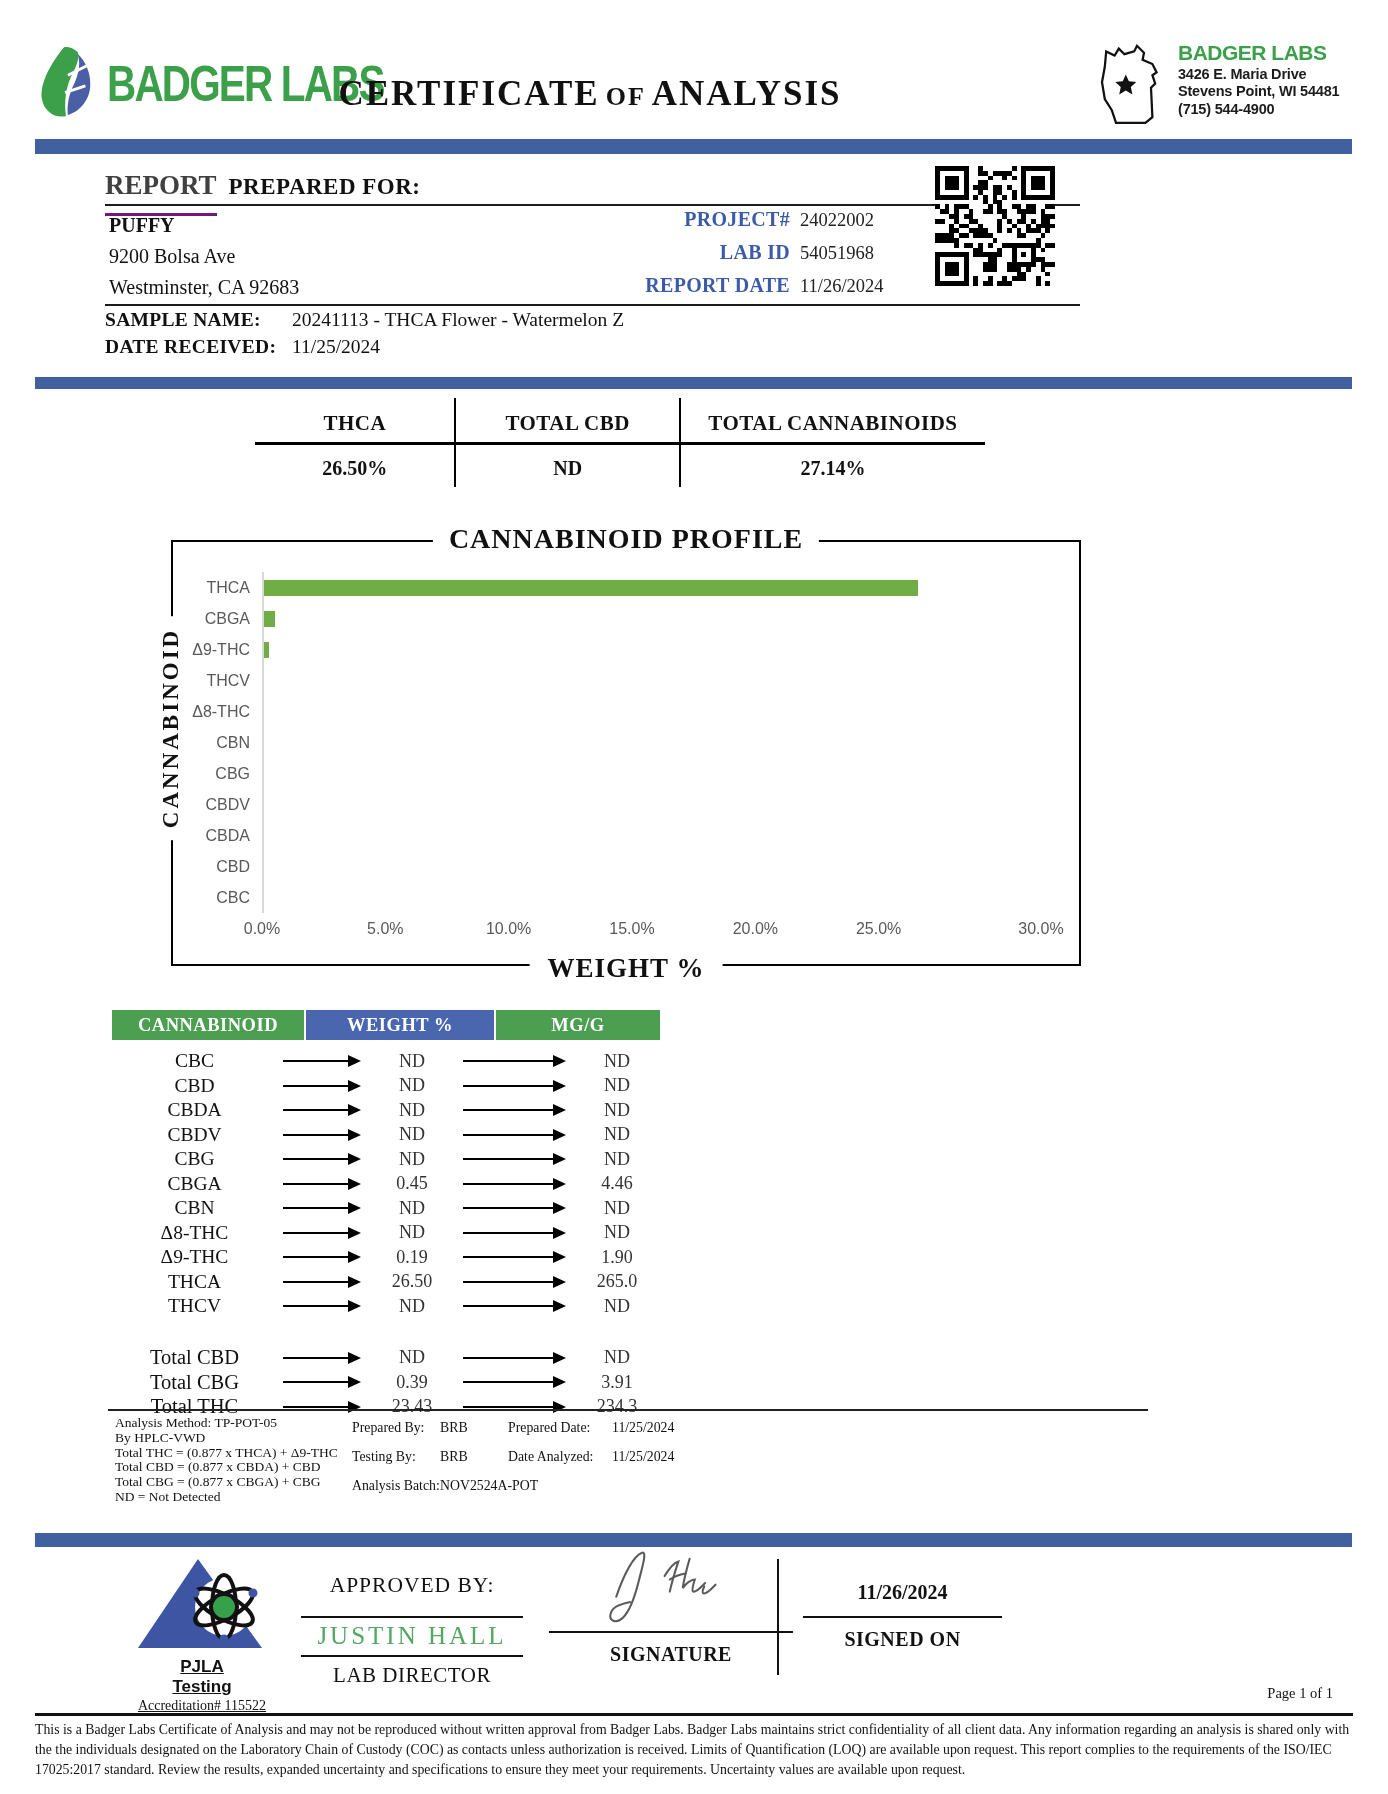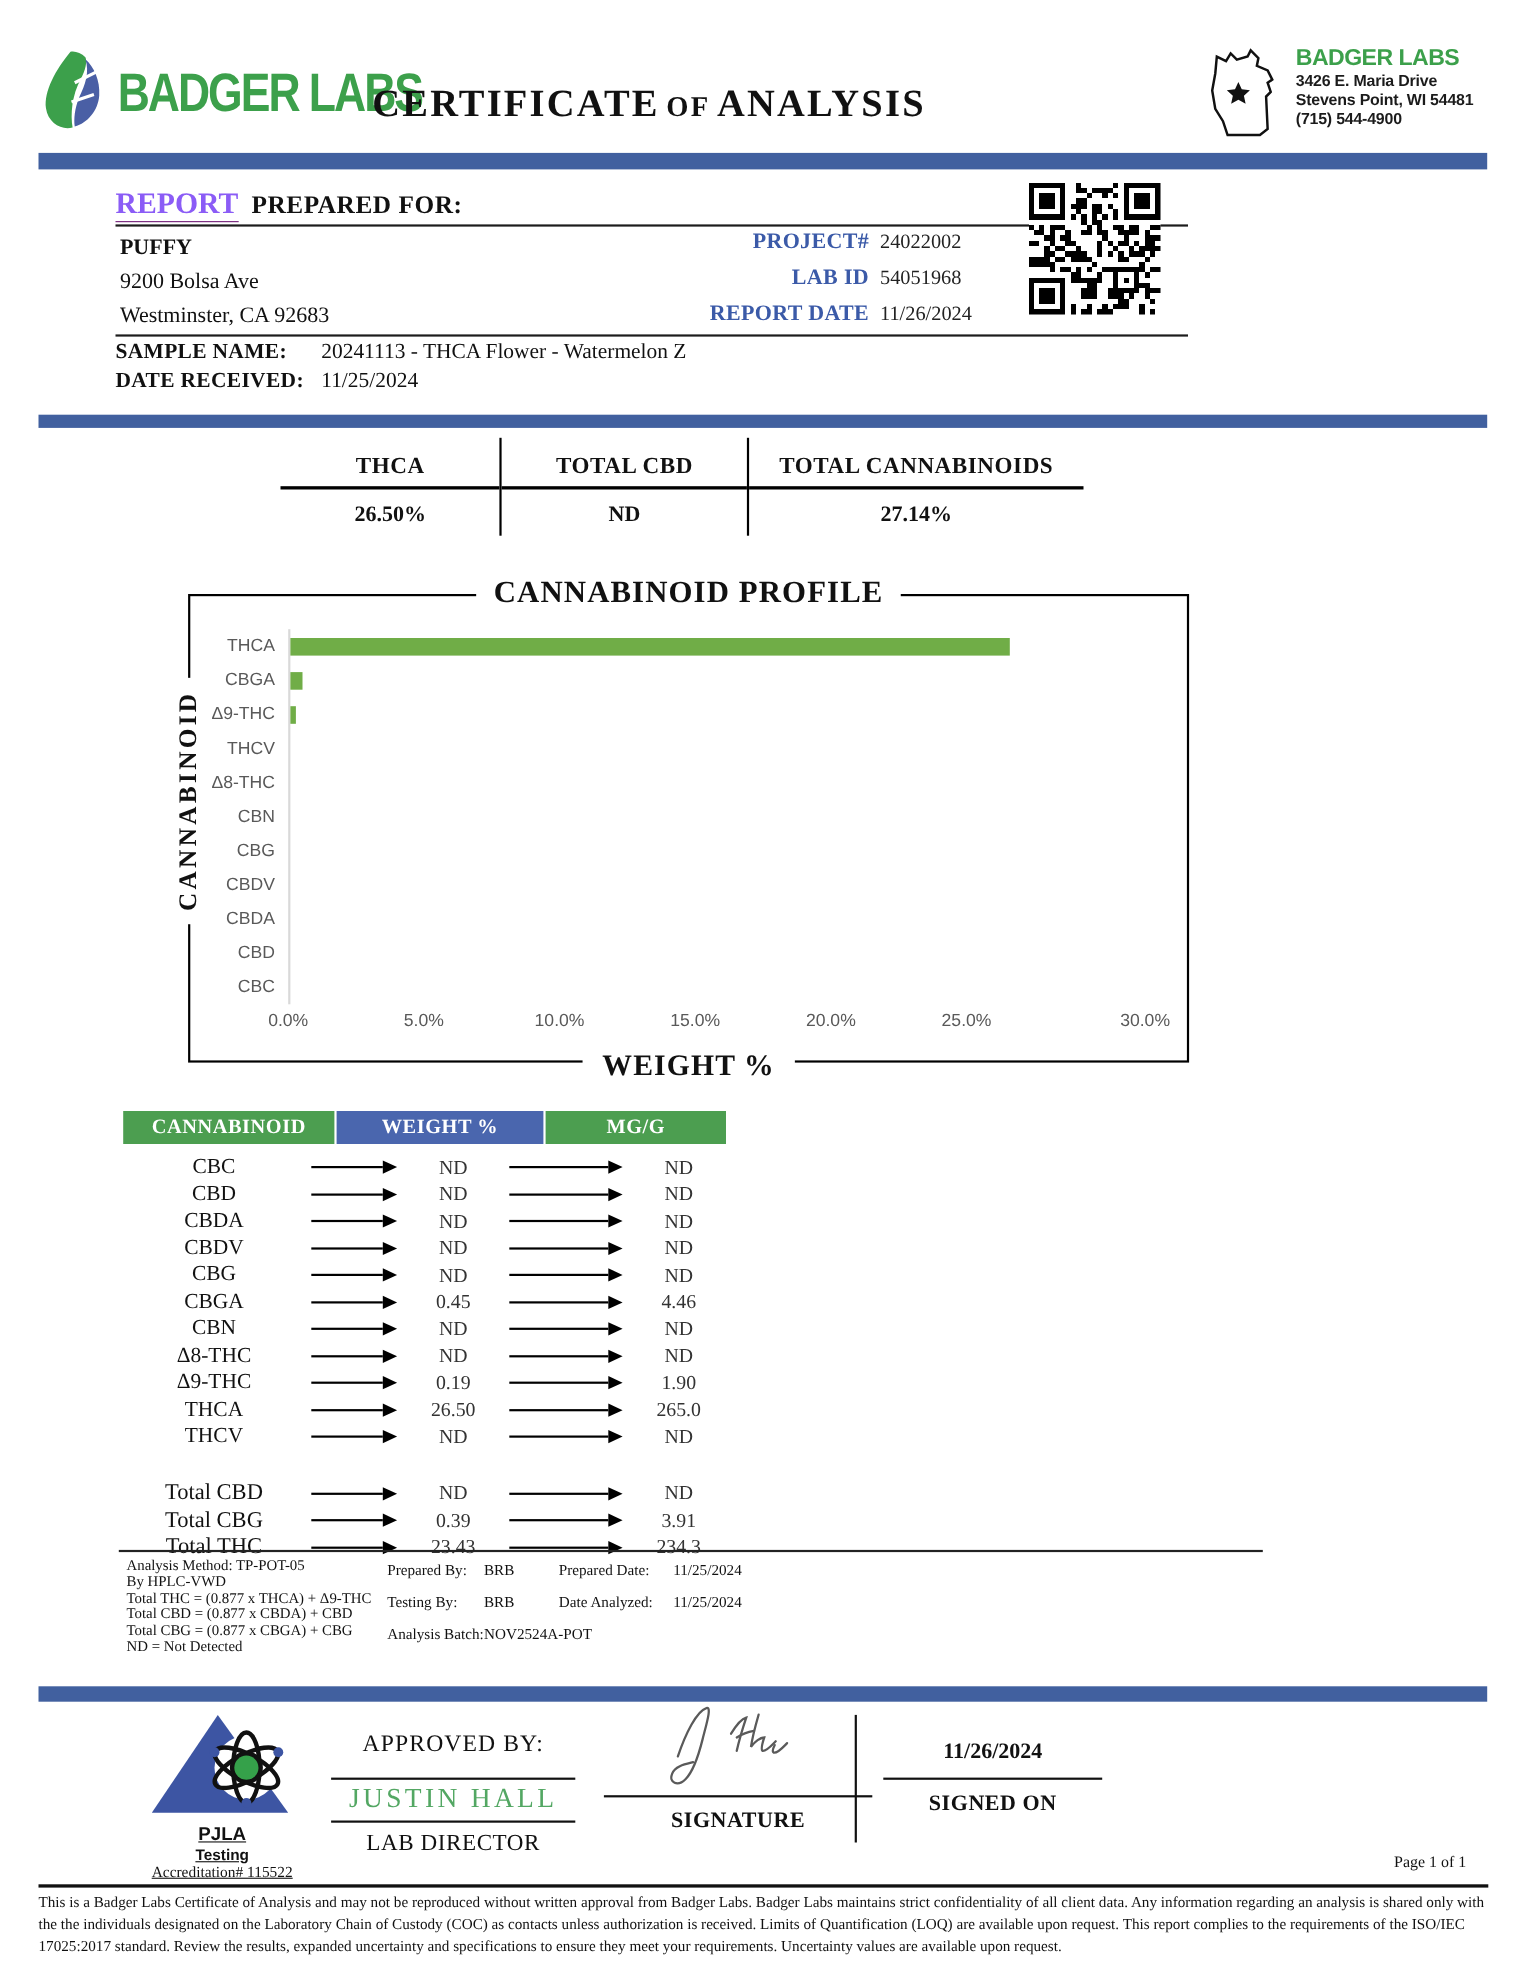--- a/index.html
+++ b/index.html
@@ -19,21 +19,21 @@
   .lab-line{font-weight:bold;font-size:14.5px;color:#1b1b1b;letter-spacing:-.2px;}
 
   .blue-bar{position:absolute;left:35px;right:36px;background:#41609F;}
   .bar1{top:139px;height:15px;}
   .bar2{top:377px;height:12px;}
   .bar3{top:1533px;height:14px;}
 
   
   .report-sec{position:absolute;left:105px;top:150px;width:975px;height:225px;}
   .rep-heading{position:absolute;top:20px;left:0;font-weight:bold;white-space:nowrap;}
-  .rep-heading .accent{color:#8b5cf6;font-size:27px;border-bottom:1px solid #701a75;padding-bottom:1px;}
+  .rep-heading .accent{color:#404040;font-size:27px;border-bottom:3px solid #701a75;padding-bottom:13px;}
   .rep-heading .rest{color:#111;font-size:23px;margin-left:8px;letter-spacing:.5px;}
   .rule-a{position:absolute;top:54px;left:0;width:100%;border-top:2.5px solid #1c1c1c;}
   .rule-b{position:absolute;top:154px;left:0;width:100%;border-top:2.5px solid #1c1c1c;}
   .client{position:absolute;top:60px;left:4px;font-size:20px;line-height:1.55;}
   .client .cname{font-weight:bold;}
   .fields{position:absolute;top:58px;left:395px;display:grid;grid-template-columns:290px 130px;
           column-gap:10px;row-gap:10px;font-size:20px;align-items:baseline;}
   .fields .flabel{font-weight:bold;color:#3B5AA8;text-align:right;letter-spacing:.3px;}
   .fields .fvalue{font-size:18.5px;color:#222;}
   .qr{position:absolute;top:16px;left:830px;width:120px;height:120px;}
@@ -90,21 +90,21 @@
   
   .notes-left{position:absolute;top:1416px;left:115px;width:260px;font-size:13.5px;line-height:14.8px;color:#111;}
   .notes-mid{position:absolute;top:1420px;left:352px;display:grid;
              grid-template-columns:88px 68px 104px 110px;row-gap:13px;font-size:13.8px;align-items:baseline;}
   .notes-mid .batch-val{grid-column:2 / span 3;}
 
   
   .approval{position:absolute;top:1553px;left:35px;width:1318px;height:156px;}
   .pjla{position:absolute;left:62px;top:2px;width:210px;text-align:center;text-decoration:underline;}
   .pjla-name{font-family:"Liberation Sans",sans-serif;font-weight:bold;font-size:17px;margin-top:-2px;}
-  .pjla-sub{font-family:"Liberation Sans",sans-serif;font-weight:bold;font-size:14px;}
+  .pjla-sub{font-family:"Liberation Sans",sans-serif;font-weight:bold;font-size:17px;}
   .pjla-acc{font-size:14px;margin-top:1px;}
   .approved{position:absolute;left:252px;top:20px;width:250px;text-align:center;}
   .ap-label{font-size:21.5px;letter-spacing:1px;padding-bottom:18px;}
   .ap-line{border-top:2.5px solid #111;margin:0 14px;}
   .ap-name{font-size:25px;color:#53A763;letter-spacing:3px;padding:4px 0 5px;}
   .ap-title{font-size:21px;padding-top:6px;letter-spacing:.5px;}
   .sig{position:absolute;left:506px;top:-8px;width:260px;text-align:center;}
   .sig-line{border-top:2.5px solid #111;margin:0 8px;}
   .sig-label{font-weight:bold;font-size:20px;margin-top:10px;letter-spacing:.5px;}
   .vdiv{position:absolute;left:742px;top:6px;height:116px;border-left:2.5px solid #111;}

